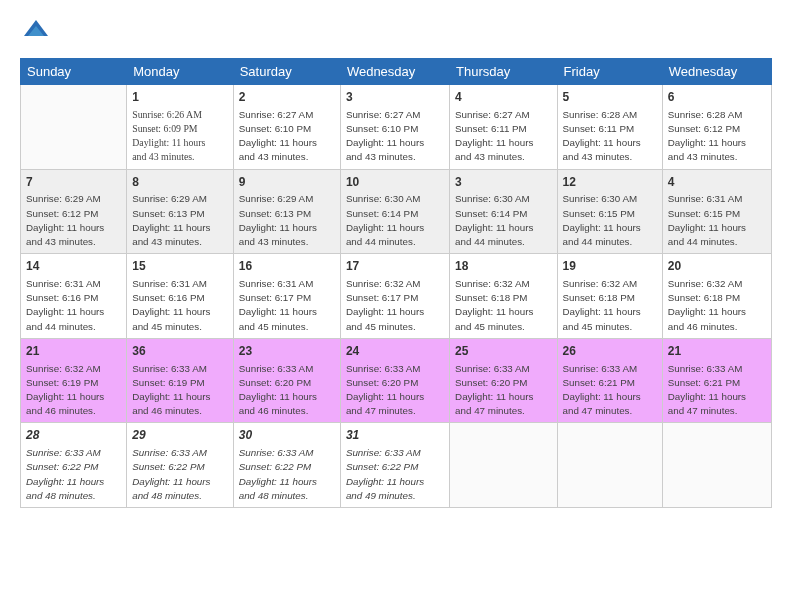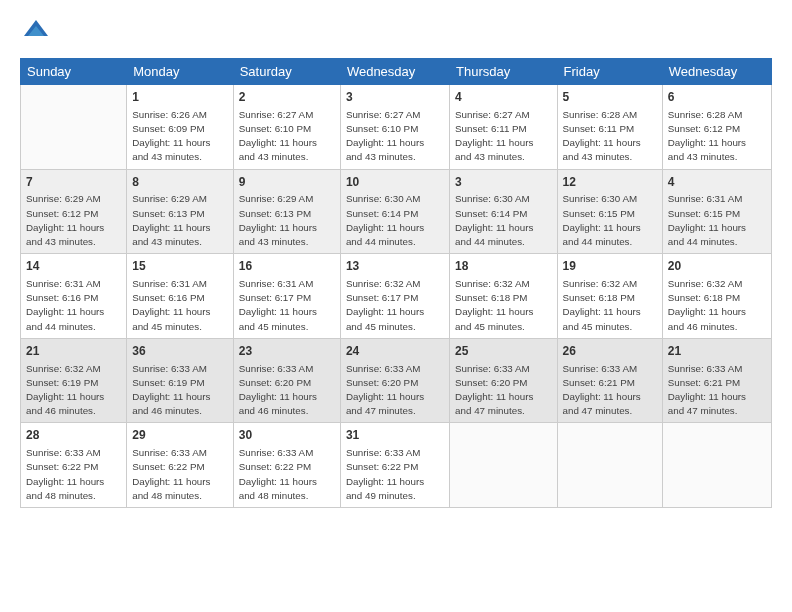--- a/index.html
+++ b/index.html
@@ -101,22 +101,22 @@
     .calendar tbody tr {
       background: #fff;
     }
     .calendar tbody tr:nth-child(even) {
       background: #f7f7f7;
     }
     
     .row-1 td { background: #fff; }
     .row-2 td { background: #efefef; }
     .row-3 td { background: #fff; }
-    .row-4 td { background: #e5e5e5; }
-    .row-5 td { background: #fff; }
+    .row-4 td { background: #f0abfc; }
+    .row-5 td { background: #fff; font-style: italic; }
   </style>
 </head>
 <body>
 
 <div class="page">
   <div class="header">
     <div class="logo">
       <svg class="logo-icon" viewBox="0 0 32 32" xmlns="http://www.w3.org/2000/svg">
         <polygon points="16,4 28,20 4,20" fill="#2a6db5"></polygon>
         <polygon points="16,10 24,20 8,20" fill="#4a9fd4" opacity="0.7"></polygon>
@@ -142,21 +142,21 @@
           <th>Thursday</th>
           <th>Friday</th>
           <th>Wednesday</th>
         </tr>
     </thead>
     <tbody id="calendar-body">
     <tr class="row-1">
           <td class="empty"></td>
           <td>
             <span class="day-num">1</span>
-            <div class="day-info" style="white-space: pre-line;">Sunrise: 6:26 AM
+            <div class="day-info" style="white-space: pre-line; font-family: Liberation Serif, serif;">Sunrise: 6:26 AM
 Sunset: 6:09 PM
 Daylight: 11 hours
 and 43 minutes.</div>
           </td>
           <td>
             <span class="day-num">2</span>
             <div class="day-info" style="white-space: pre-line;">Sunrise: 6:27 AM
 Sunset: 6:10 PM
 Daylight: 11 hours
 and 43 minutes.</div>
@@ -257,21 +257,21 @@
 and 45 minutes.</div>
           </td>
           <td>
             <span class="day-num">16</span>
             <div class="day-info" style="white-space: pre-line;">Sunrise: 6:31 AM
 Sunset: 6:17 PM
 Daylight: 11 hours
 and 45 minutes.</div>
           </td>
           <td>
-            <span class="day-num">13</span>
+            <span class="day-num">17</span>
             <div class="day-info" style="white-space: pre-line;">Sunrise: 6:32 AM
 Sunset: 6:17 PM
 Daylight: 11 hours
 and 45 minutes.</div>
           </td>
           <td>
             <span class="day-num">18</span>
             <div class="day-info" style="white-space: pre-line;">Sunrise: 6:32 AM
 Sunset: 6:18 PM
 Daylight: 11 hours

